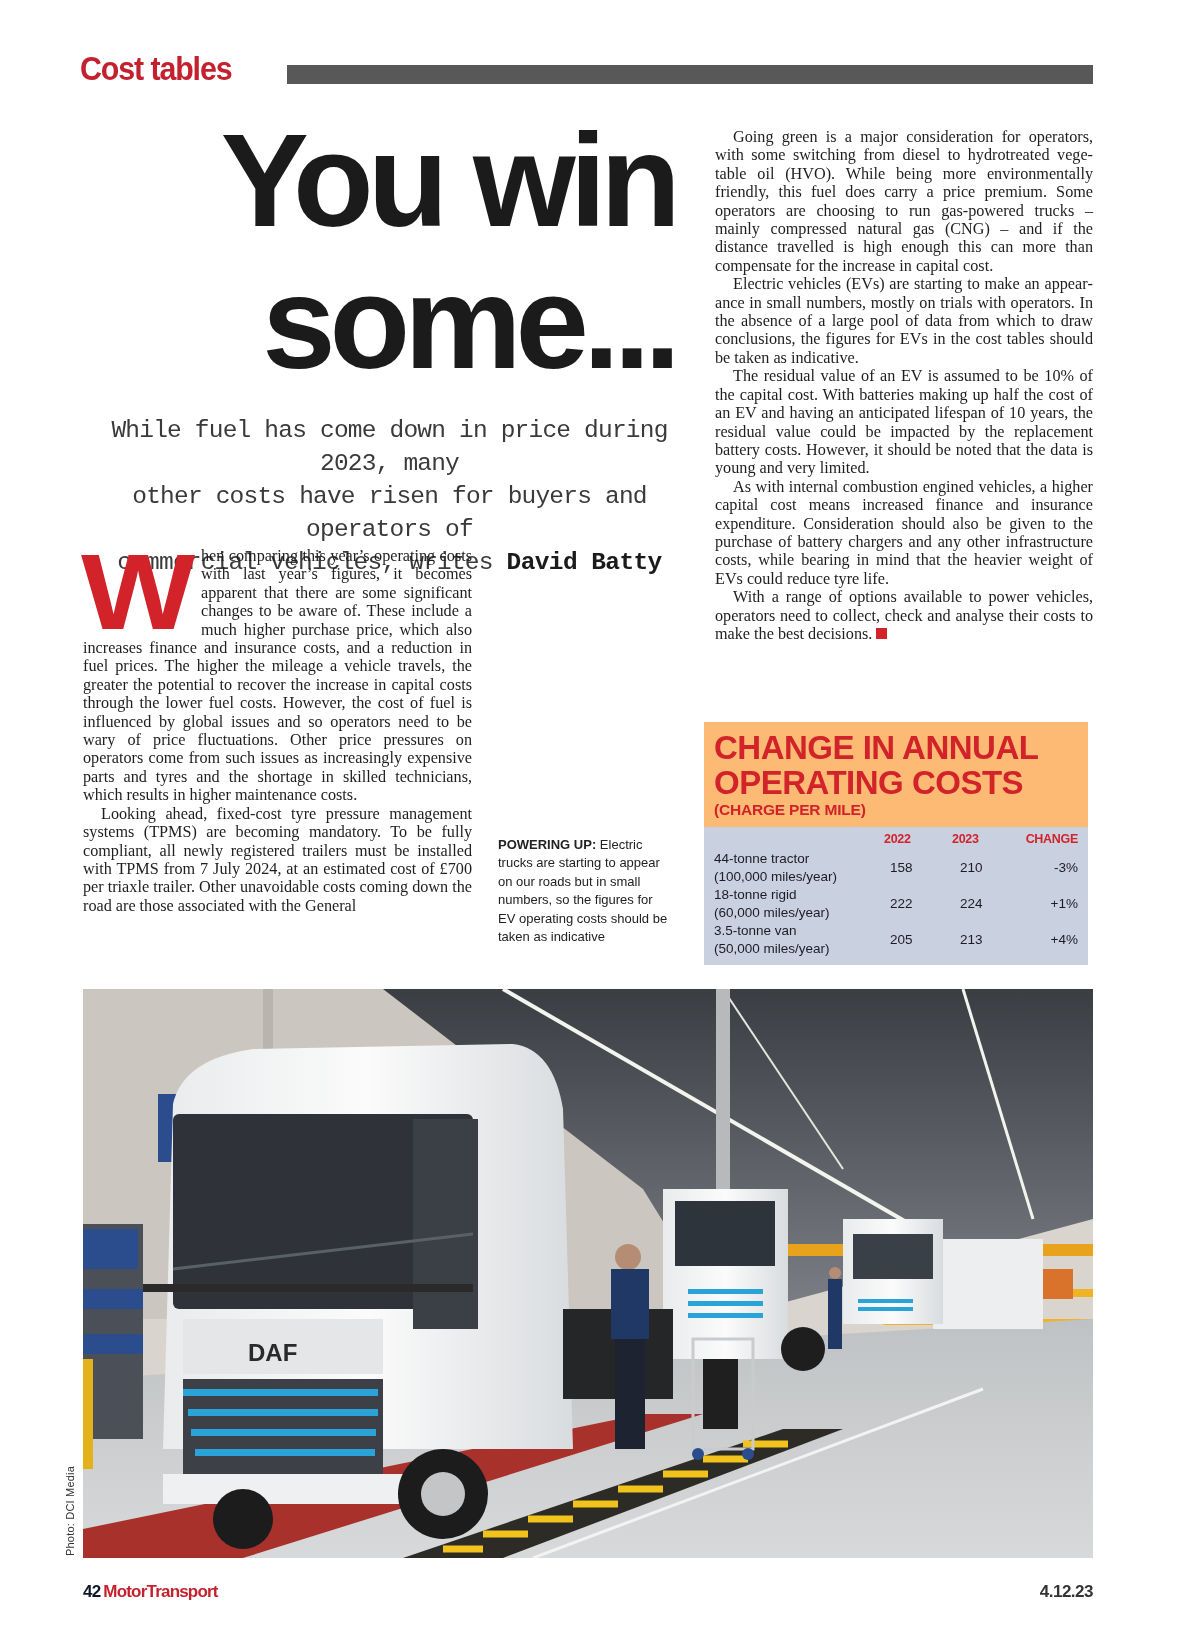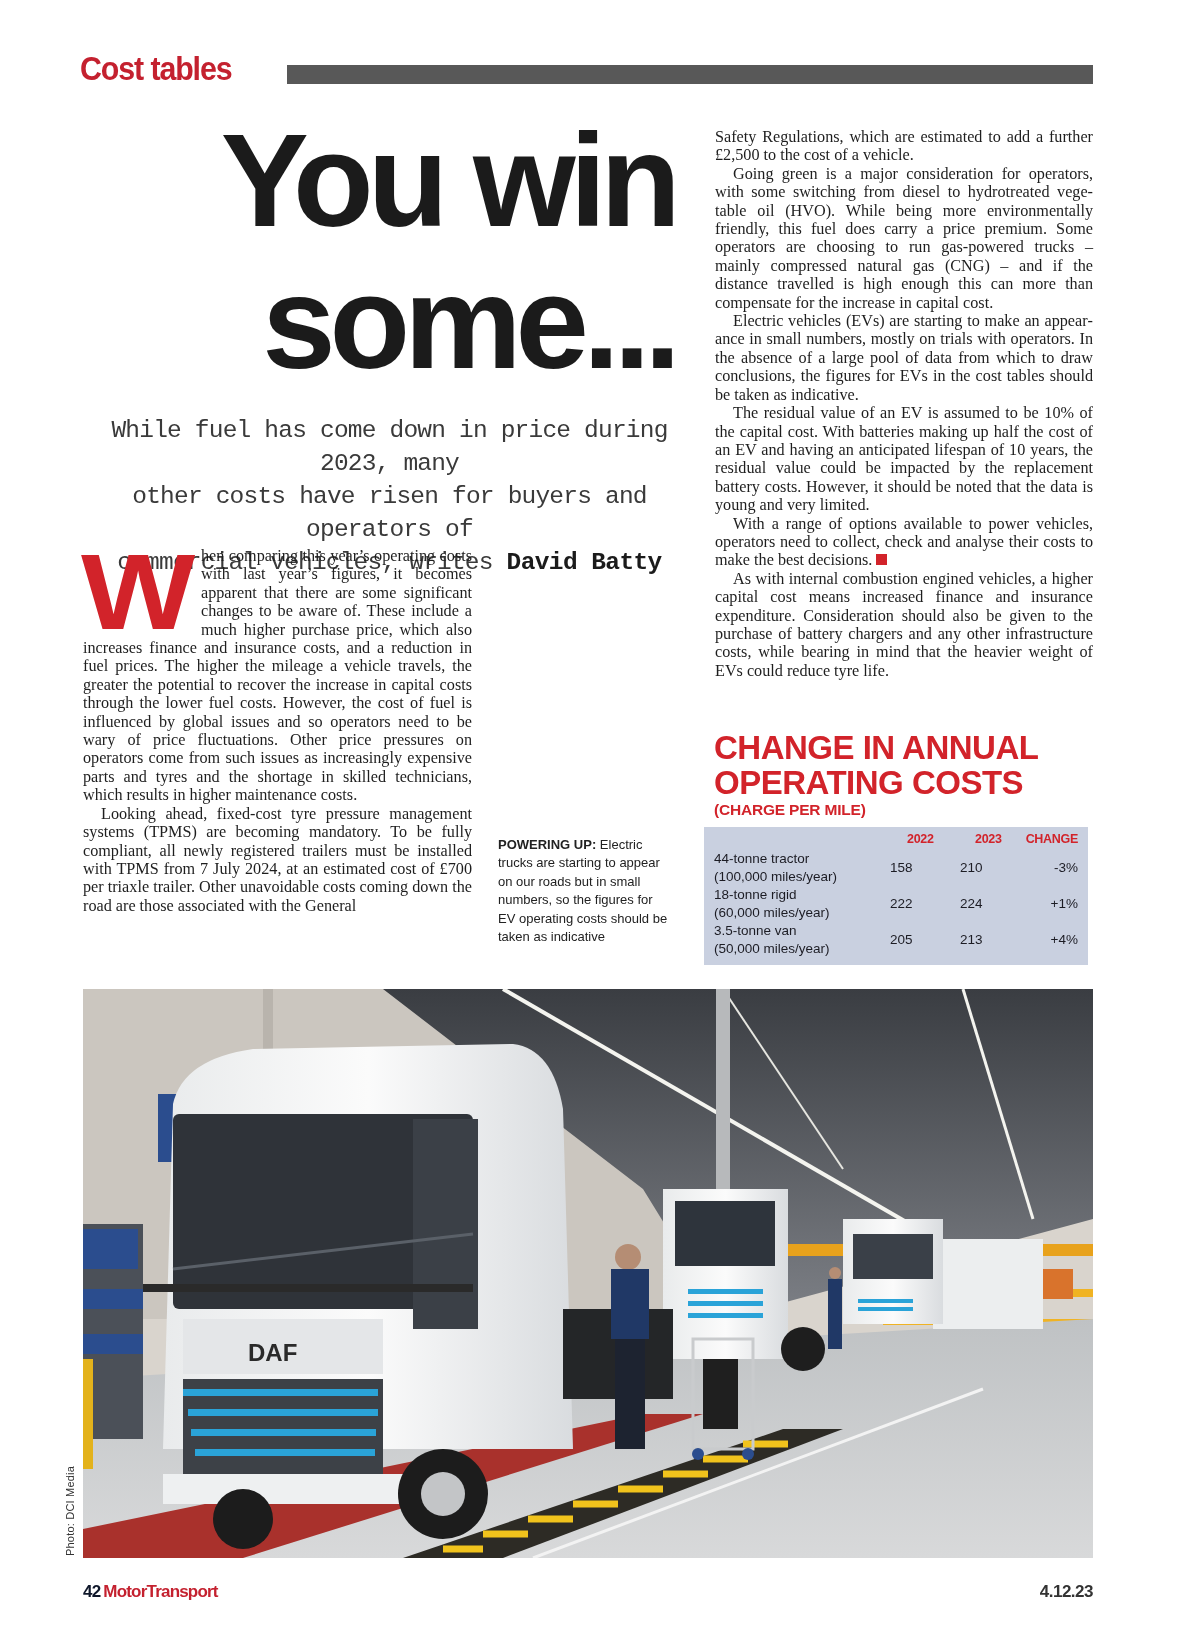--- a/index.html
+++ b/index.html
@@ -23,24 +23,24 @@
   .col-right p.cont { text-indent: 0; }
 
   .dropcap { float: left; font-family: "Liberation Sans", sans-serif; font-weight: bold; color: #d2232a; font-size: 108px; line-height: 86px; height: 88px; margin: 2px 8px 0 -2px; letter-spacing: -6px; transform: scaleX(1.12); transform-origin: left; width: 112px; }
 
   .end-mark { display: inline-block; width: 11px; height: 11px; background: #d2232a; margin-left: 4px; vertical-align: 0px; }
 
   .caption { position: absolute; left: 498px; top: 836px; width: 172px; font-family: "Liberation Sans", sans-serif; font-size: 13px; line-height: 18.4px; color: #222; }
   .caption b { font-weight: bold; }
 
   .cost-table { position: absolute; left: 704px; top: 722px; width: 384px; height: 243px; background: #c9d0e0; }
-  .ct-head { background: #ffffff; height: 105px; padding: 8px 10px 5px 10px; font-family: "Liberation Sans", sans-serif; color: #d2232a; font-weight: bold; }
+  .ct-head { background: #fdba74; height: 105px; padding: 8px 10px 5px 10px; font-family: "Liberation Sans", sans-serif; color: #d2232a; font-weight: bold; }
   .ct-title { font-size: 33px; line-height: 35px; letter-spacing: -0.5px; }
   .ct-sub { font-size: 15.5px; line-height: 18px; margin-top: 1px; letter-spacing: -0.2px; }
-  .ct-colhead { position: absolute; top: 110px; font-family: "Liberation Sans", sans-serif; font-size: 12.5px; font-weight: bold; color: #d2232a; letter-spacing: -0.3px; margin-left: 23px; }
+  .ct-colhead { position: absolute; top: 110px; font-family: "Liberation Sans", sans-serif; font-size: 12.5px; font-weight: bold; color: #d2232a; letter-spacing: -0.3px; }
   .ct-row { position: absolute; left: 10px; width: 364px; font-family: "Liberation Sans", sans-serif; font-size: 13.5px; color: #1c1c24; line-height: 17.5px; }
   .ct-row .veh { position: absolute; left: 0; top: 0; width: 180px; }
   .ct-row .num { position: absolute; top: 9px; }
   .ct-row .v2022 { left: 176px; }
   .ct-row .v2023 { left: 246px; }
   .ct-row .chg { right: 0; text-align: right; }
 
   .photo { position: absolute; left: 83px; top: 989px; width: 1010px; height: 569px; overflow: hidden; background: #84cc16; }
   .photo-credit { position: absolute; left: 64px; top: 1556px; transform: rotate(-90deg); transform-origin: left top; font-family: "Liberation Sans", sans-serif; font-size: 11px; color: #333; letter-spacing: 0.2px; white-space: nowrap; }
 
@@ -67,26 +67,25 @@
 </div>
 
 <div class="body-col col-left">
   <p class="first"><span class="dropcap">W</span><span>hen comparing this year’s operat­ing costs with last year’s figures, it becomes apparent that there are some significant changes to be aware of. These include a much higher purchase price, which also increases finance and insurance costs, and a reduction in fuel prices. The higher the mileage a vehicle travels, the greater the potential to recover the increase in capital costs through the lower fuel costs. However, the cost of fuel is influenced by global issues and so operators need to be wary of price fluctuations. Other price pressures on operators come from such issues as increasingly expensive parts and tyres and the short­age in skilled technicians, which results in higher maintenance costs.</span></p>
   <p>Looking ahead, fixed-cost tyre pressure management systems (TPMS) are becoming mandatory. To be fully compliant, all newly registered trailers must be installed with TPMS from 7 July 2024, at an estimated cost of £700 per triaxle trailer. Other unavoidable costs coming down the road are those associated with the General</p>
 </div>
 
 <div class="caption"><b>POWERING UP:</b><span> Electric trucks are starting to appear on our roads but in small numbers, so the figures for EV operating costs should be taken as indicative</span></div>
 
 <div class="body-col col-right">
-  <p class="cont">Safety Regulations, which are estimated to add a further £2,500 to the cost of a vehicle.</p>
   <p>Going green is a major consideration for operators, with some switching from diesel to hydrotreated vege­table oil (HVO). While being more environmentally friendly, this fuel does carry a price premium. Some operators are choosing to run gas-powered trucks – mainly compressed natural gas (CNG) – and if the distance travelled is high enough this can more than compensate for the increase in capital cost.</p>
   <p>Electric vehicles (EVs) are starting to make an appear­ance in small numbers, mostly on trials with operators. In the absence of a large pool of data from which to draw conclusions, the figures for EVs in the cost tables should be taken as indicative.</p>
   <p>The residual value of an EV is assumed to be 10% of the capital cost. With batteries making up half the cost of an EV and having an anticipated lifespan of 10 years, the residual value could be impacted by the replacement battery costs. However, it should be noted that the data is young and very limited.</p>
+  <p>As with internal combustion engined vehicles, a higher capital cost means increased finance and insur­ance expenditure. Consideration should also be given to the purchase of battery chargers and any other infra­structure costs, while bearing in mind that the heavier weight of EVs could reduce tyre life.</p>
   <p><span>With a range of options available to power vehicles, operators need to collect, check and analyse their costs to make the best decisions.</span><span class="end-mark"></span></p>
-  <p>As with internal combustion engined vehicles, a higher capital cost means increased finance and insur­ance expenditure. Consideration should also be given to the purchase of battery chargers and any other infra­structure costs, while bearing in mind that the heavier weight of EVs could reduce tyre life.</p>
 </div>
 
 <div class="cost-table">
   <div class="ct-head">
     <div class="ct-title">CHANGE IN ANNUAL</div>
     <div class="ct-title">OPERATING COSTS</div>
     <div class="ct-sub">(CHARGE PER MILE)</div>
   </div>
   <div class="ct-colhead" style="left:180px">2022</div>
   <div class="ct-colhead" style="left:248px">2023</div>

